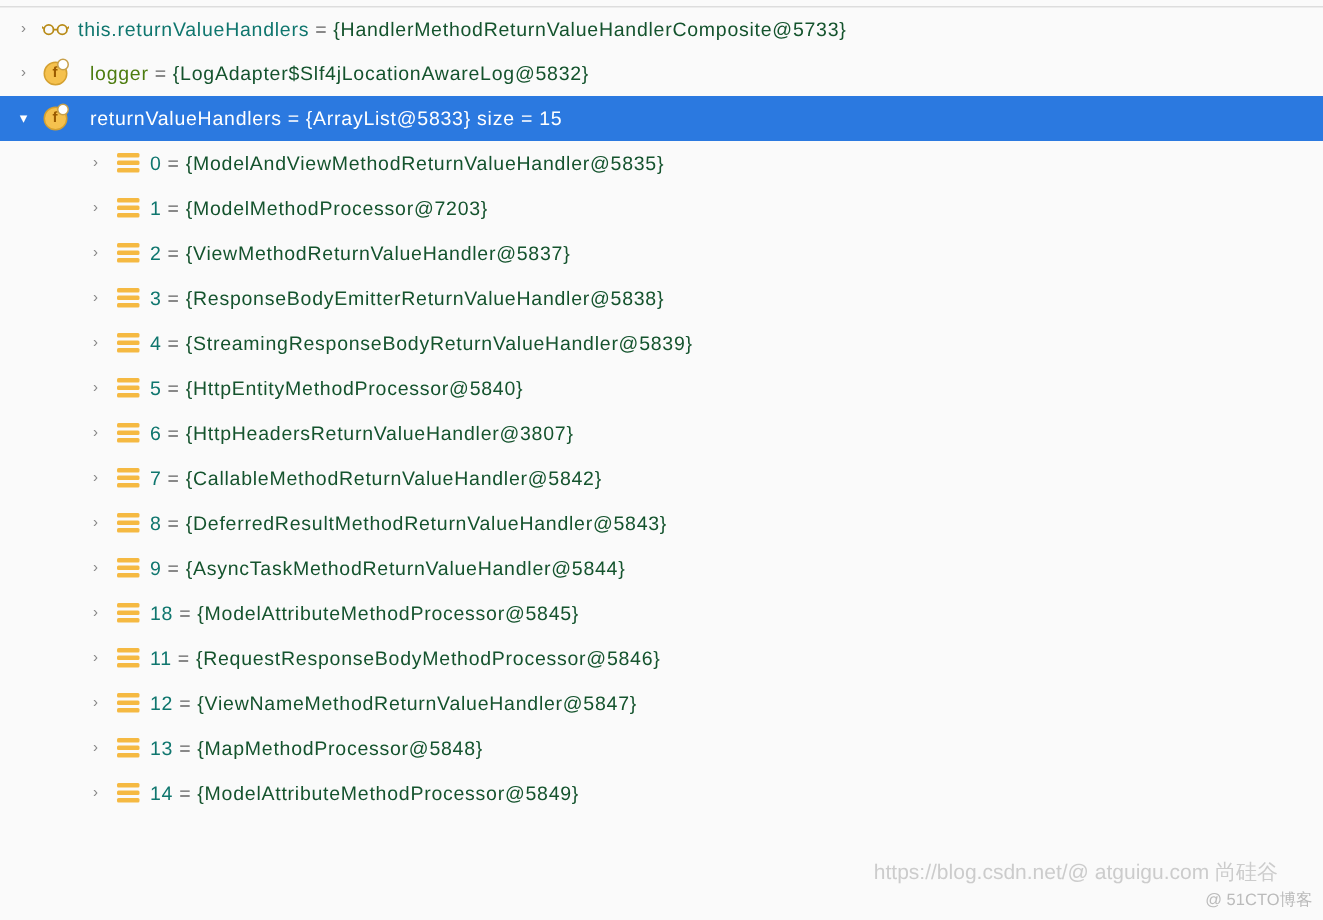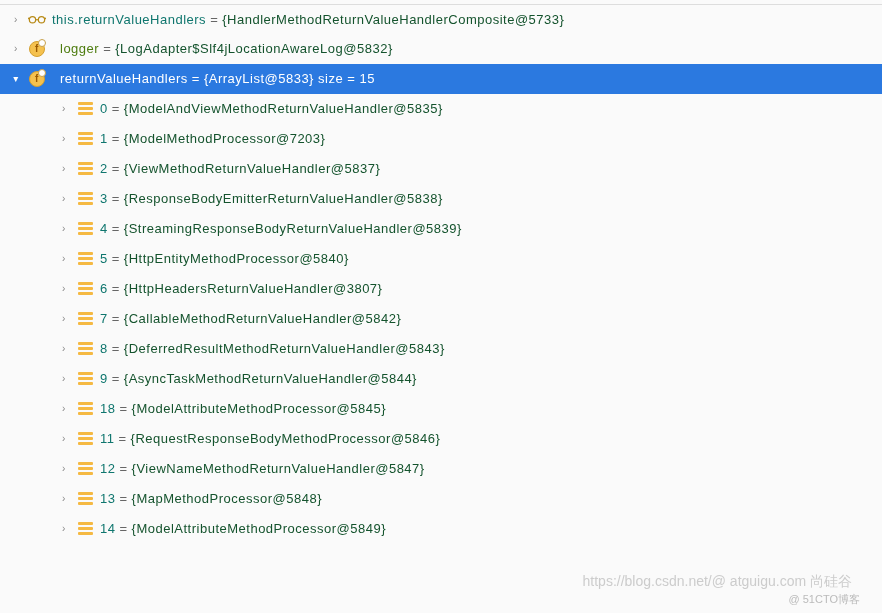--- a/index.html
+++ b/index.html
@@ -80,21 +80,21 @@
     .name { color: #0f766e; }
     .row.selected .name { color: #ffffff; }
     .name.purple { color: #4d7c0f; }
     .eq { color: #666; padding: 0 4px; }
     .row.selected .eq { color: #fff; }
     .val { color: #14532d; }
     .row.selected .val { color: #ffffff; }
     .watermark {
       position: absolute;
       bottom: 6px;
-      right: 22px;
+      right: 7px;
       color: #bbb;
       font-size: 11px;
       letter-spacing: 0;
       margin-left: 32px;
     }
     .watermark2 {
       position: absolute;
       bottom: 22px;
       right: 30px;
       color: #ccc;

